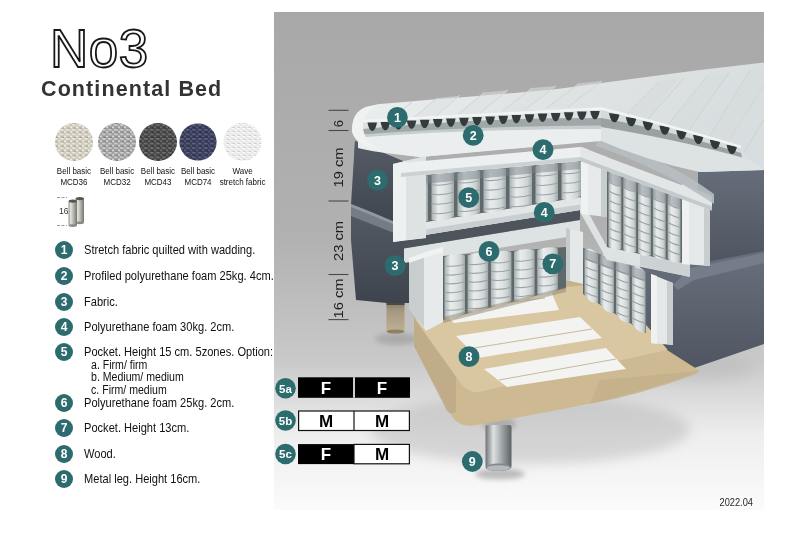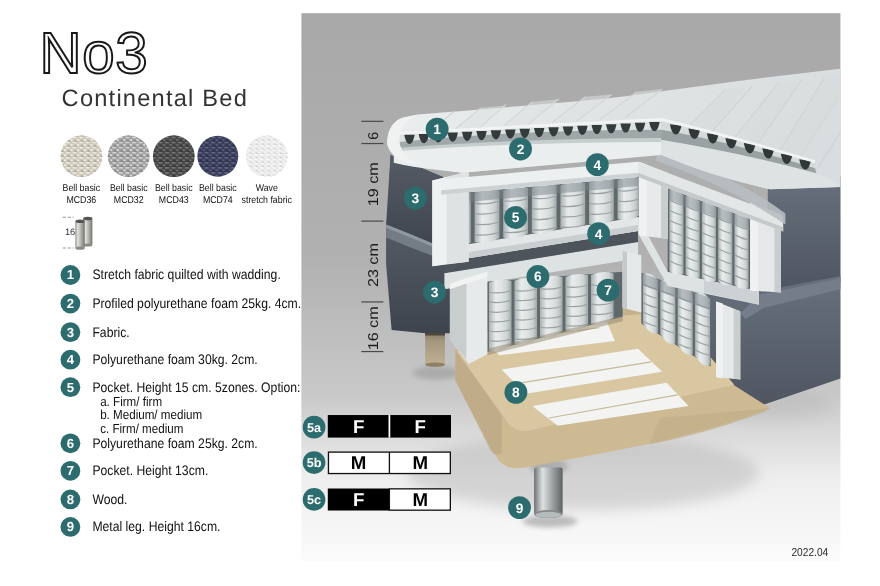--- a/index.html
+++ b/index.html
@@ -5,23 +5,23 @@
   html,body{margin:0;padding:0;}
   body{width:800px;height:533px;background:#ffffff;font-family:"Liberation Sans",sans-serif;position:relative;overflow:hidden;}
   .abs{position:absolute;}
   .legrow{position:absolute;left:55px;width:240px;}
   .legnum{position:absolute;left:0;top:0;width:18px;height:18px;border-radius:50%;background:#2d6c6e;color:#fff;font-size:12px;font-weight:bold;text-align:center;line-height:18px;}
   .legtxt{position:absolute;left:29px;top:2px;font-size:12.6px;color:#101010;white-space:nowrap;transform:scaleX(0.88);transform-origin:left top;}
 </style>
 </head>
 <body>
 
-<div class="abs" style="left:36px;top:21.5px;font-size:53px;line-height:1;color:transparent;-webkit-text-stroke:1.8px #181818;letter-spacing:0.5px;">No3</div>
-
-<div class="abs" style="left:56px;top:79px;font-size:21.5px;line-height:1;color:#333;letter-spacing:1.1px;font-weight:400;">Continental Bed</div>
+<div class="abs" style="left:50px;top:21.5px;font-size:53px;line-height:1;color:transparent;-webkit-text-stroke:1.8px #181818;letter-spacing:0.5px;">No3</div>
+
+<div class="abs" style="left:41px;top:79px;font-size:21.5px;line-height:1;color:#333;letter-spacing:1.1px;font-weight:700;">Continental Bed</div>
 
 <svg class="abs" style="left:0;top:0;" width="300" height="240" viewBox="0 0 300 240">
   <defs>
     <pattern id="wv1" width="6" height="4.6" patternUnits="userSpaceOnUse">
       <rect width="6" height="4.6" fill="#ccc8bb"></rect>
       <rect x="0" y="0" width="3.8" height="1.5" rx="0.75" fill="#efecdf"></rect>
       <rect x="3.8" y="2.3" width="3.8" height="1.5" rx="0.75" fill="#f2efe4"></rect>
       <rect x="1.5" y="3.5" width="2.3" height="0.8" fill="#8f8b7e"></rect>
     </pattern>
     <pattern id="wv2" width="6" height="4.6" patternUnits="userSpaceOnUse">

